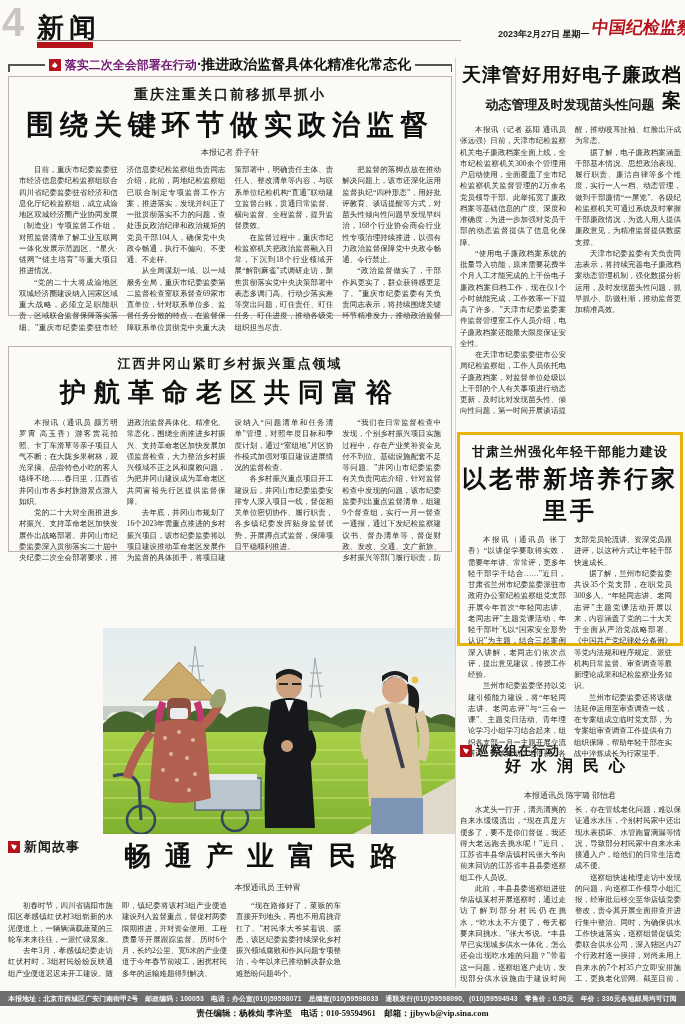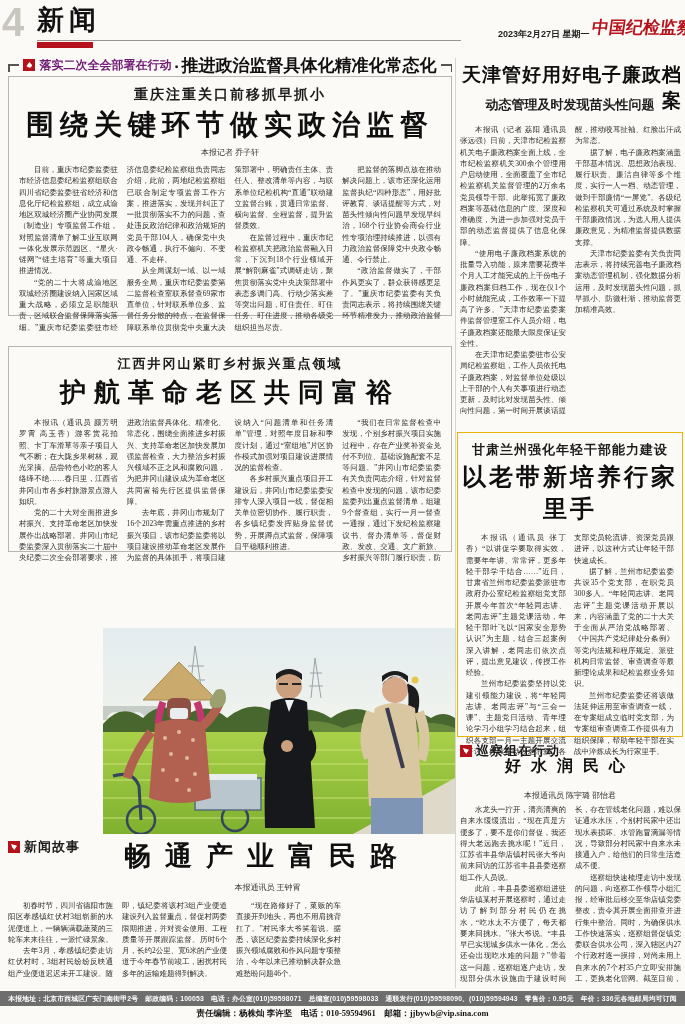--- a/index.html
+++ b/index.html
@@ -3,37 +3,37 @@
 <meta charset="utf-8">
 <style>
   html,body{margin:0;padding:0;background:#e9e7e2;}
   .page{position:relative;width:685px;height:1024px;margin:0 auto;background:#fbfaf6;
         font-family:"Liberation Serif",serif;color:#1c1c1c;overflow:hidden;}
   .abs{position:absolute;box-sizing:border-box;}
 
   
   .pagenum{left:2px;top:0px;font-size:40px;font-weight:bold;color:#c9c6c0;
            font-family:"Liberation Sans",sans-serif;}
-  .section-title{left:37px;top:2px;font-size:27px;font-weight:900;letter-spacing:5px;color:#111;}
+  .section-title{left:37px;top:10px;font-size:27px;font-weight:900;letter-spacing:5px;color:#111;}
   .header-rule{left:37px;top:40px;width:424px;height:1px;background:#9a968f;}
   .header-redbar{left:37px;top:42px;width:56px;height:6px;background:#b5121b;}
   .header-date{left:498px;top:28px;font-size:9px;font-weight:bold;
                font-family:"Liberation Sans",sans-serif;color:#222;}
   .masthead{left:592px;top:16px;font-size:17px;font-weight:900;color:#b5121b;
             transform:skewX(-8deg);letter-spacing:0px;white-space:nowrap;}
 
   
   .banner{left:8px;top:56px;width:444px;height:18px;display:flex;align-items:center;}
   .banner .tick{width:1.5px;height:8px;background:#555;align-self:flex-start;margin-top:8px;}
   .banner .line{flex:1;height:1.5px;background:#555;margin-top:0px;}
   .banner .sq-icon{width:12px;height:12px;background:#b5121b;margin:0 4px;flex:0 0 auto;position:relative;}
   .banner .sq-icon::after{content:"";position:absolute;left:3px;top:3px;width:6px;height:6px;
                           background:#fff;clip-path:polygon(50% 0,100% 60%,60% 100%,0 70%);}
   .banner .b-red{color:#701a75;font-weight:900;font-size:12px;white-space:nowrap;}
-  .banner .b-black{color:#111;font-weight:900;font-size:17px;white-space:nowrap;margin-right:4px;font-family:Liberation Mono, monospace;}
+  .banner .b-black{color:#111;font-weight:900;font-size:14px;white-space:nowrap;margin-right:4px;}
 
   
   .art-box{border:1px solid #b9b5ae;background:#fbfaf6;}
   .kicker{text-align:center;font-weight:bold;}
   .headline{text-align:center;font-weight:900;color:#0f0f0f;}
   .byline{text-align:center;font-size:8px;color:#333;}
   .bodycols{font-size:7.5px;line-height:1.5;text-align:justify;overflow:hidden;
             column-fill:auto;color:#2b2b2b;}
   .bodycols p{margin:0;text-indent:2em;}
 
@@ -47,21 +47,21 @@
   .a2-kicker{margin-top:8px;font-size:13px;letter-spacing:2px;}
   .a2-head{font-size:26px;letter-spacing:8px;margin-top:2px;}
   .a2-body{margin:7px 10px 0 10px;height:148px;column-count:4;column-gap:9px;}
 
   
   .vdivider{left:455px;top:58px;width:1px;height:930px;background:#d8d5cf;}
   .tj-head{left:458px;top:62px;width:224px;font-size:19px;letter-spacing:1px;text-align:right;}
   .tj-sub{left:458px;top:96px;width:224px;font-size:13px;font-weight:bold;text-align:center;}
   .tj-body{left:460px;top:124px;width:221px;height:302px;column-count:2;column-gap:9px;}
 
-  .gs-box{left:457px;top:432px;width:226px;height:305px;border:1px solid #eab308;background:#fbfaf6;}
+  .gs-box{left:457px;top:432px;width:226px;height:214px;border:3px solid #eab308;background:#fbfaf6;}
   .gs-kicker{margin-top:8px;font-size:13px;letter-spacing:1px;}
   .gs-head{font-size:24px;letter-spacing:3px;margin-top:2px;}
   .gs-body{margin:7px 8px 0 8px;height:228px;column-count:2;column-gap:8px;}
 
   .label-row{display:flex;align-items:center;gap:4px;}
   .label-row .sq-icon2{width:12px;height:12px;background:#b5121b;position:relative;flex:0 0 auto;}
   .label-row .sq-icon2::after{content:"";position:absolute;left:3px;top:3px;width:6px;height:6px;
                               background:#fff;clip-path:polygon(0 0,100% 30%,55% 100%,20% 55%);}
   .label-row .label-text{font-size:13px;font-weight:900;letter-spacing:1px;}
 

